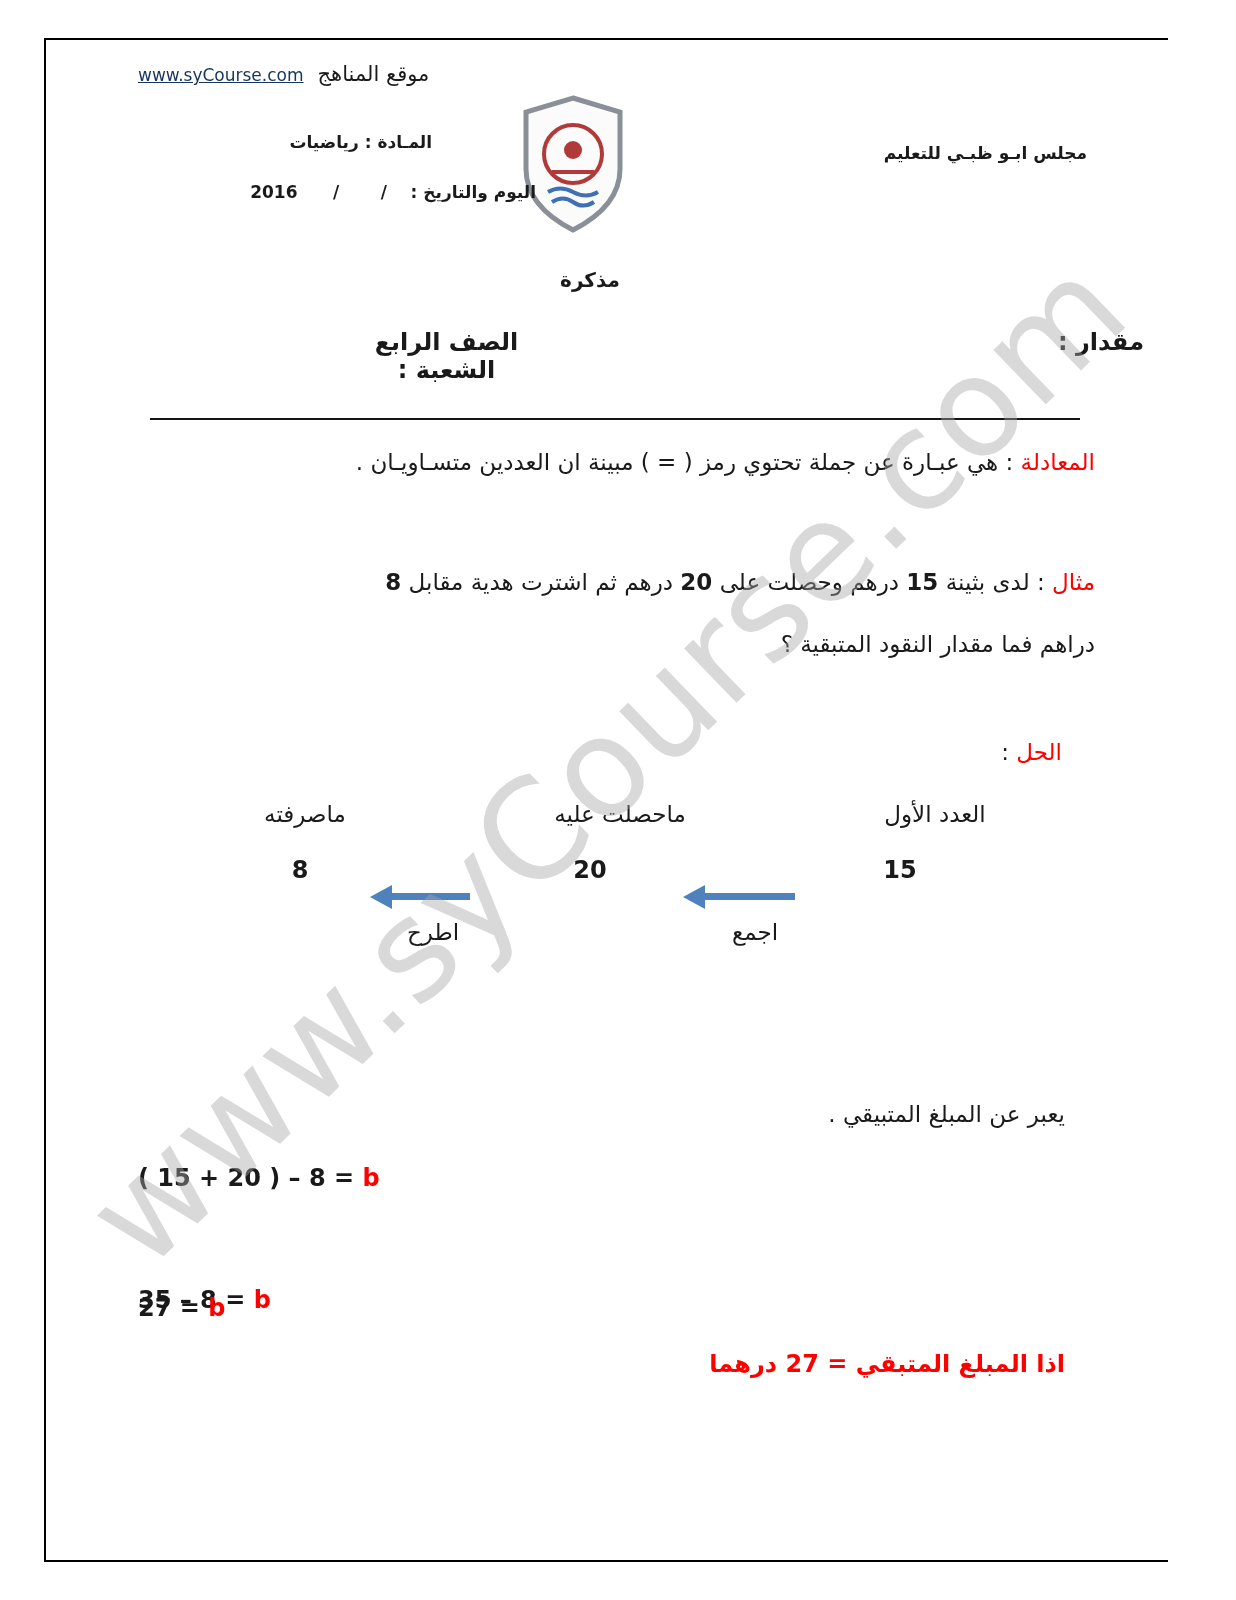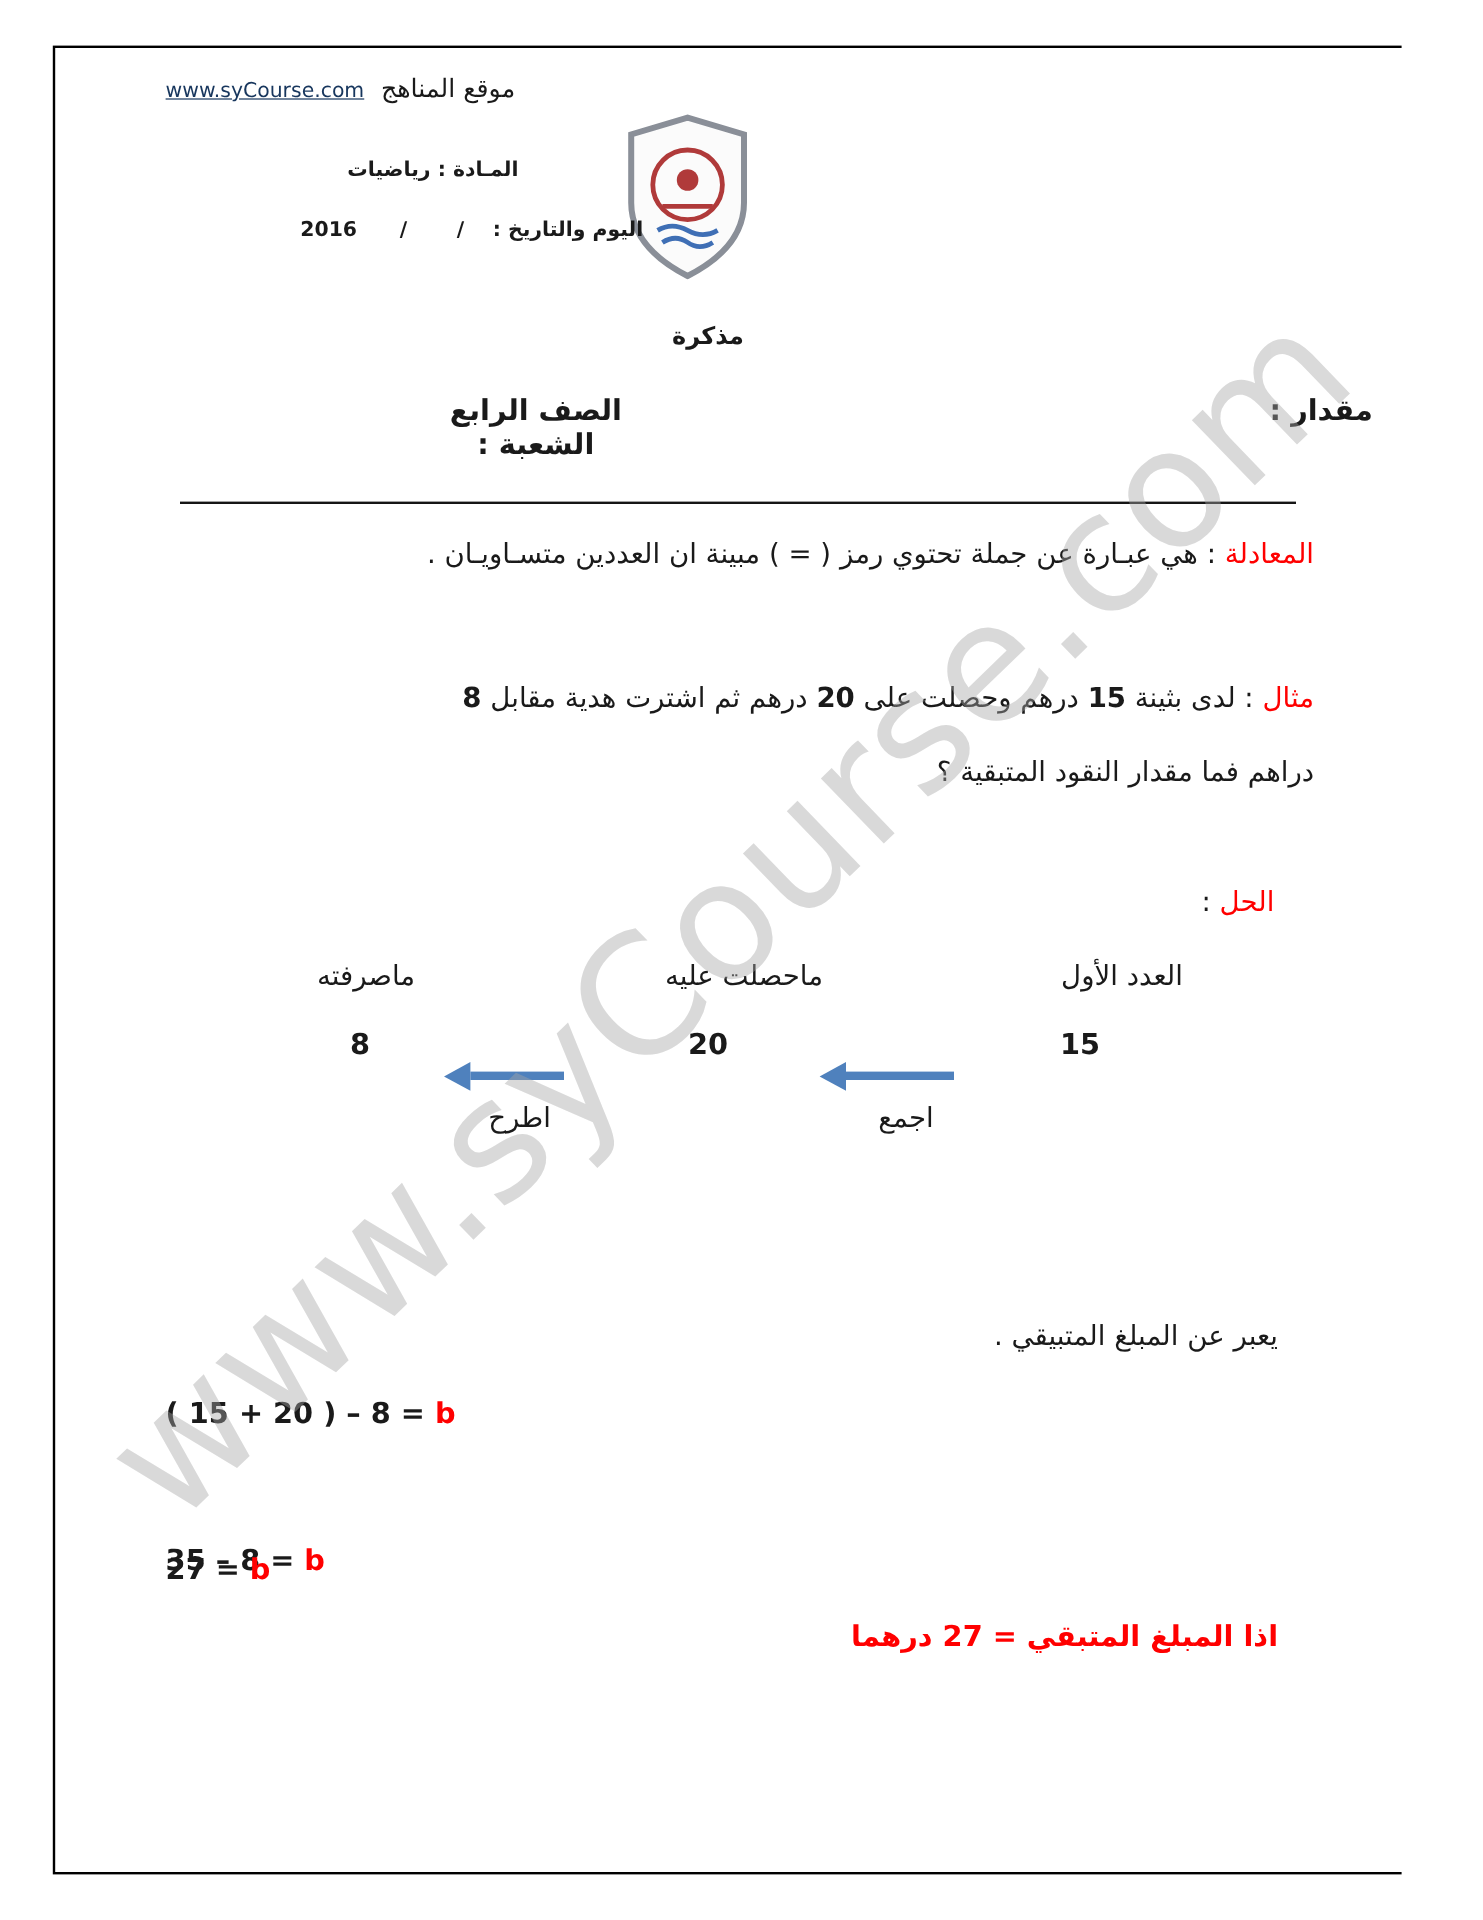--- a/index.html
+++ b/index.html
@@ -72,20 +72,21 @@
 <div class="page">
 
   <div class="abs frame" style="left:44px; top:38px; width:1146px; height:1524px;"></div>
 
   <div class="abs link-row" style="left:138px; top:62px;">
     <a href="#" class="site-link">www.syCourse.com</a>
     <span class="rtl sz17">موقع المناهج</span>
   </div>
 
   <div class="abs rtl hdr-text" style="left:805px; top:130px; width:282px;">
+    <div>مجلس ابـو ظبـي للتعليم</div>
   </div>
 
   <div class="abs" style="left:518px; top:94px;">
     <svg width="110" height="140" viewBox="0 0 110 140">
       <path d="M55 4 L102 18 V75 Q102 112 55 136 Q8 112 8 75 V18 Z" fill="#fbfbfb" stroke="#8a8f98" stroke-width="5"></path>
       <circle cx="55" cy="60" r="29" fill="none" stroke="#b03a3a" stroke-width="4"></circle>
       <circle cx="55" cy="56" r="9" fill="#b03a3a"></circle>
       <path d="M34 78 h42" stroke="#b03a3a" stroke-width="4"></path>
       <path d="M30 98 Q42 91 55 98 T80 98" stroke="#3f6fb5" stroke-width="4" fill="none"></path>
       <path d="M34 108 Q45 101 55 108 T76 108" stroke="#3f6fb5" stroke-width="4" fill="none"></path>

